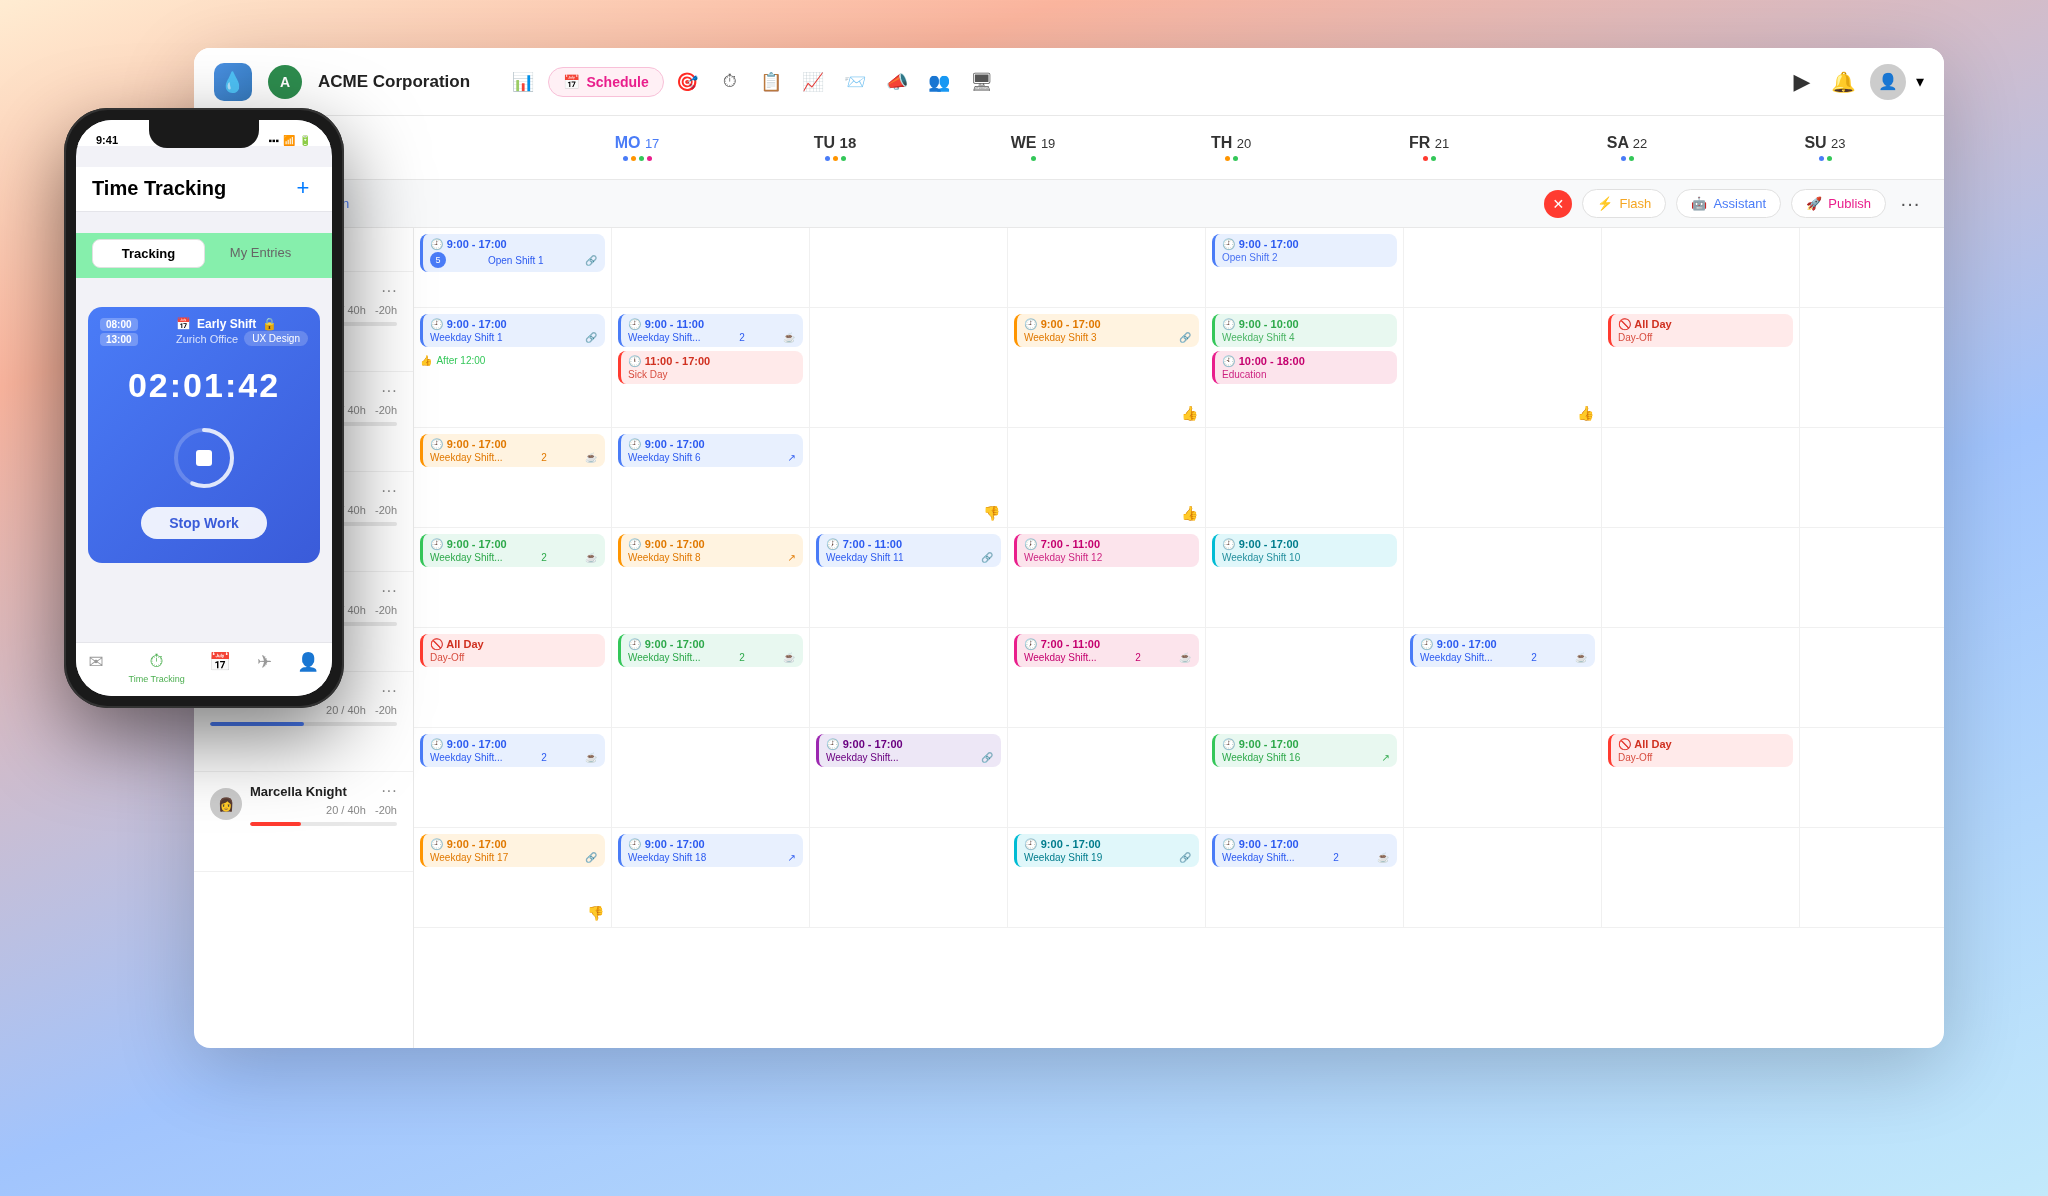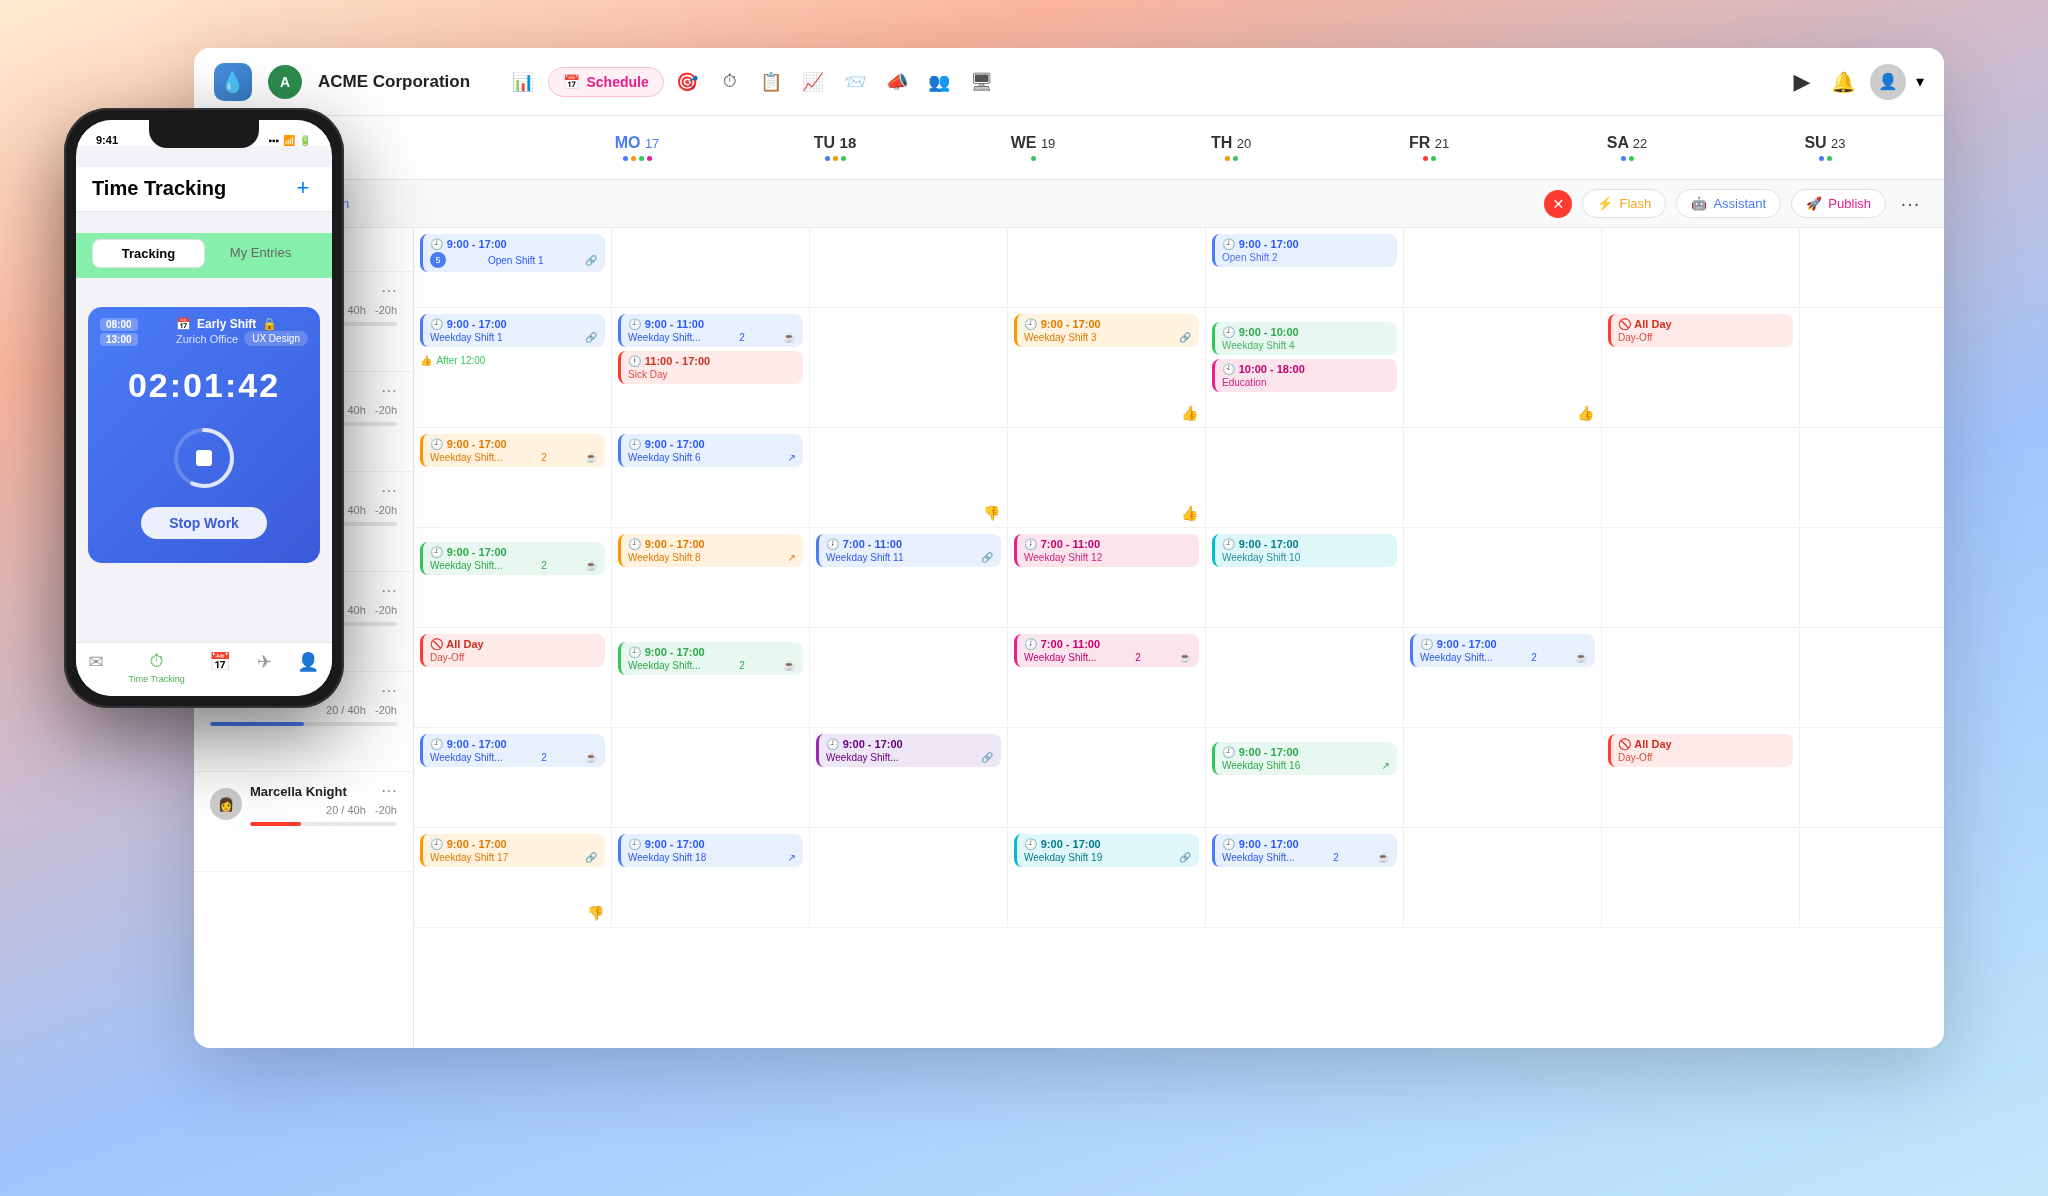--- a/index.html
+++ b/index.html
@@ -670,21 +670,21 @@
 
     .shift-card-footer {
       display: flex;
       align-items: center;
       justify-content: space-between;
       font-size: 10px;
     }
 
     
     .shift-blue { background: #e8f0fe; border-left: 3px solid #4a7cf7; color: #2c5af0; }
-    .shift-green { background: #e8f8f0; border-left: 3px solid #34c759; color: #2da84a; margin-top: 8px; }
+    .shift-green { background: #e8f8f0; border-left: 3px solid #34c759; color: #2da84a; }
     .shift-orange { background: #fff3e0; border-left: 3px solid #ff9500; color: #e07800; }
     .shift-red { background: #ffeaea; border-left: 3px solid #ff3b30; color: #d03020; }
     .shift-pink { background: #fce4ec; border-left: 3px solid #e91e8c; color: #c4006e; }
     .shift-teal { background: #e0f7fa; border-left: 3px solid #00bcd4; color: #007c8c; }
     .shift-purple { background: #ede7f6; border-left: 3px solid #9c27b0; color: #6a0080; }
 
     .after-note {
       display: flex;
       align-items: center;
       gap: 4px;

